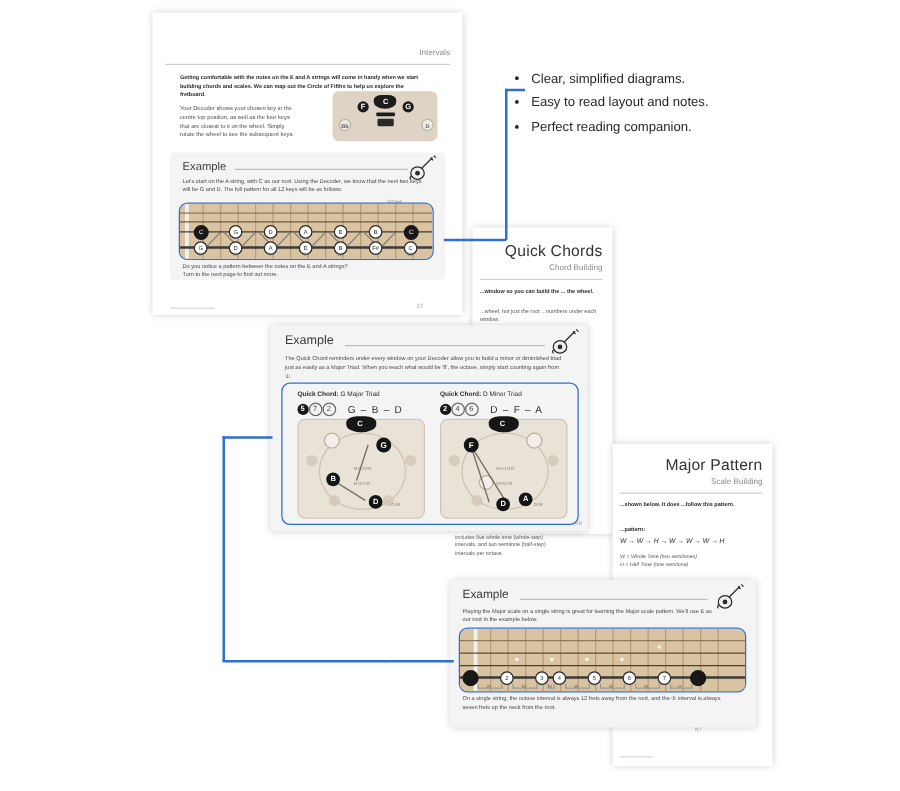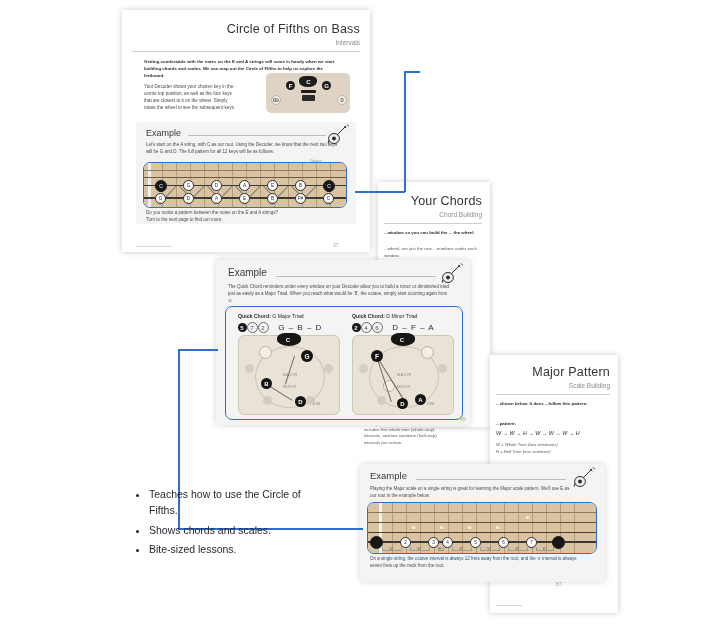--- a/index.html
+++ b/index.html
@@ -79,21 +79,20 @@
   .tinytxt.b{font-weight:bold;color:#2b2b2b;}
   .italic{font-style:italic;}
 </style>
 </head>
 <body>
 
 <div class="stage">
 
   <div class="page" style="left:122px;top:10px;width:248px;height:242px;">
 
-    <div class="ptitle" style="top:12px;font-size:12.5px;">Circle of Fifths on Bass</div>
     <div class="psub" style="top:29px;font-size:6.5px;">Intervals</div>
     <div class="hrule" style="left:10px;right:10px;top:41px;"></div>
 
     <div class="ptext bold" style="left:22px;top:49px;width:196px;font-size:4.4px;">Getting comfortable with the notes on the E and A strings will come in handy when we start building chords and scales. We can map out the Circle of Fifths to help us explore the fretboard.</div>
 
     <div class="ptext" style="left:22px;top:73px;width:92px;font-size:4.6px;">Your Decoder shows your chosen key in the centre top position, as well as the four keys that are closest to it on the wheel. Simply rotate the wheel to see the subsequent keys.</div>
 
     <div class="wheel" style="left:144px;top:63px;width:84px;height:40px;">
       <div class="wwindow" style="left:33px;top:3px;width:18px;height:11px;"></div>
       <div class="wkey" style="left:38px;top:4px;width:9px;height:9px;font-size:6px;">C</div>
@@ -183,21 +182,21 @@
 
       <div class="ptext" style="left:10px;top:88px;width:200px;font-size:4.5px;white-space:pre-line;">Do you notice a pattern between the notes on the E and A strings?
 Turn to the next page to find out more.</div>
     </div>
 
     <div class="footline" style="left:14px;top:236px;width:36px;"></div>
     <div class="pagenum" style="left:211px;top:232px;font-size:5px;">37</div>
   </div>
 
   <div class="page" style="left:378px;top:182px;width:112px;height:245px;">
-    <div class="ptitle" style="top:12px;right:8px;font-size:12.5px;white-space:nowrap;">Your Chords</div>
+    <div class="ptitle" style="top:12px;right:8px;font-size:12.5px;white-space:nowrap;">Quick Chords</div>
     <div class="psub" style="top:29px;right:8px;font-size:6.5px;">Chord Building</div>
     <div class="hrule" style="left:6px;right:8px;top:41px;"></div>
     <div class="tinytxt b" style="left:6px;top:48px;width:100px;font-size:4.4px;">...window so you can build the ... the wheel.</div>
     <div class="tinytxt" style="left:6px;top:64px;width:100px;font-size:4.4px;">...wheel, not just the root ...numbers under each window.</div>
     <div class="footline" style="left:6px;top:240px;width:24px;"></div>
   </div>
 
   <div class="excard" style="left:216px;top:260px;width:254px;height:165px;box-shadow:0 0 6px rgba(0,0,0,.18);">
     <div class="exlabel" style="left:12px;top:7px;font-size:10px;">Example</div>
     <div class="exrule" style="left:60px;top:16px;width:160px;"></div>
@@ -364,22 +363,22 @@
 
   <div class="leader h" style="left:355px;top:191px;width:50px;"></div>
   <div class="leader v" style="left:404px;top:71px;height:121px;"></div>
   <div class="leader h" style="left:404px;top:71px;width:16px;"></div>
 
   <div class="leader h" style="left:308px;top:528px;width:55px;"></div>
   <div class="leader v" style="left:178px;top:349px;height:180px;"></div>
   <div class="leader h" style="left:178px;top:349px;width:40px;"></div>
   <div class="leader h" style="left:178px;top:528px;width:131px;"></div>
 
-
-  <div class="bullets" style="left:136px;top:486px;width:180px;font-size:10.5px;line-height:1.55;">
+  <div class="bullets" style="left:412px;top:55px;width:230px;font-size:10.5px;line-height:1.55;">
     <ul>
-      <li>Teaches how to use the Circle of Fifths.</li>
-      <li>Shows chords and scales.</li>
-      <li>Bite-sized lessons.</li>
+      <li>Clear, simplified diagrams.</li>
+      <li>Easy to read layout and notes.</li>
+      <li>Perfect reading companion.</li>
     </ul>
   </div>
 
+
 </div>
 
 </body></html>

